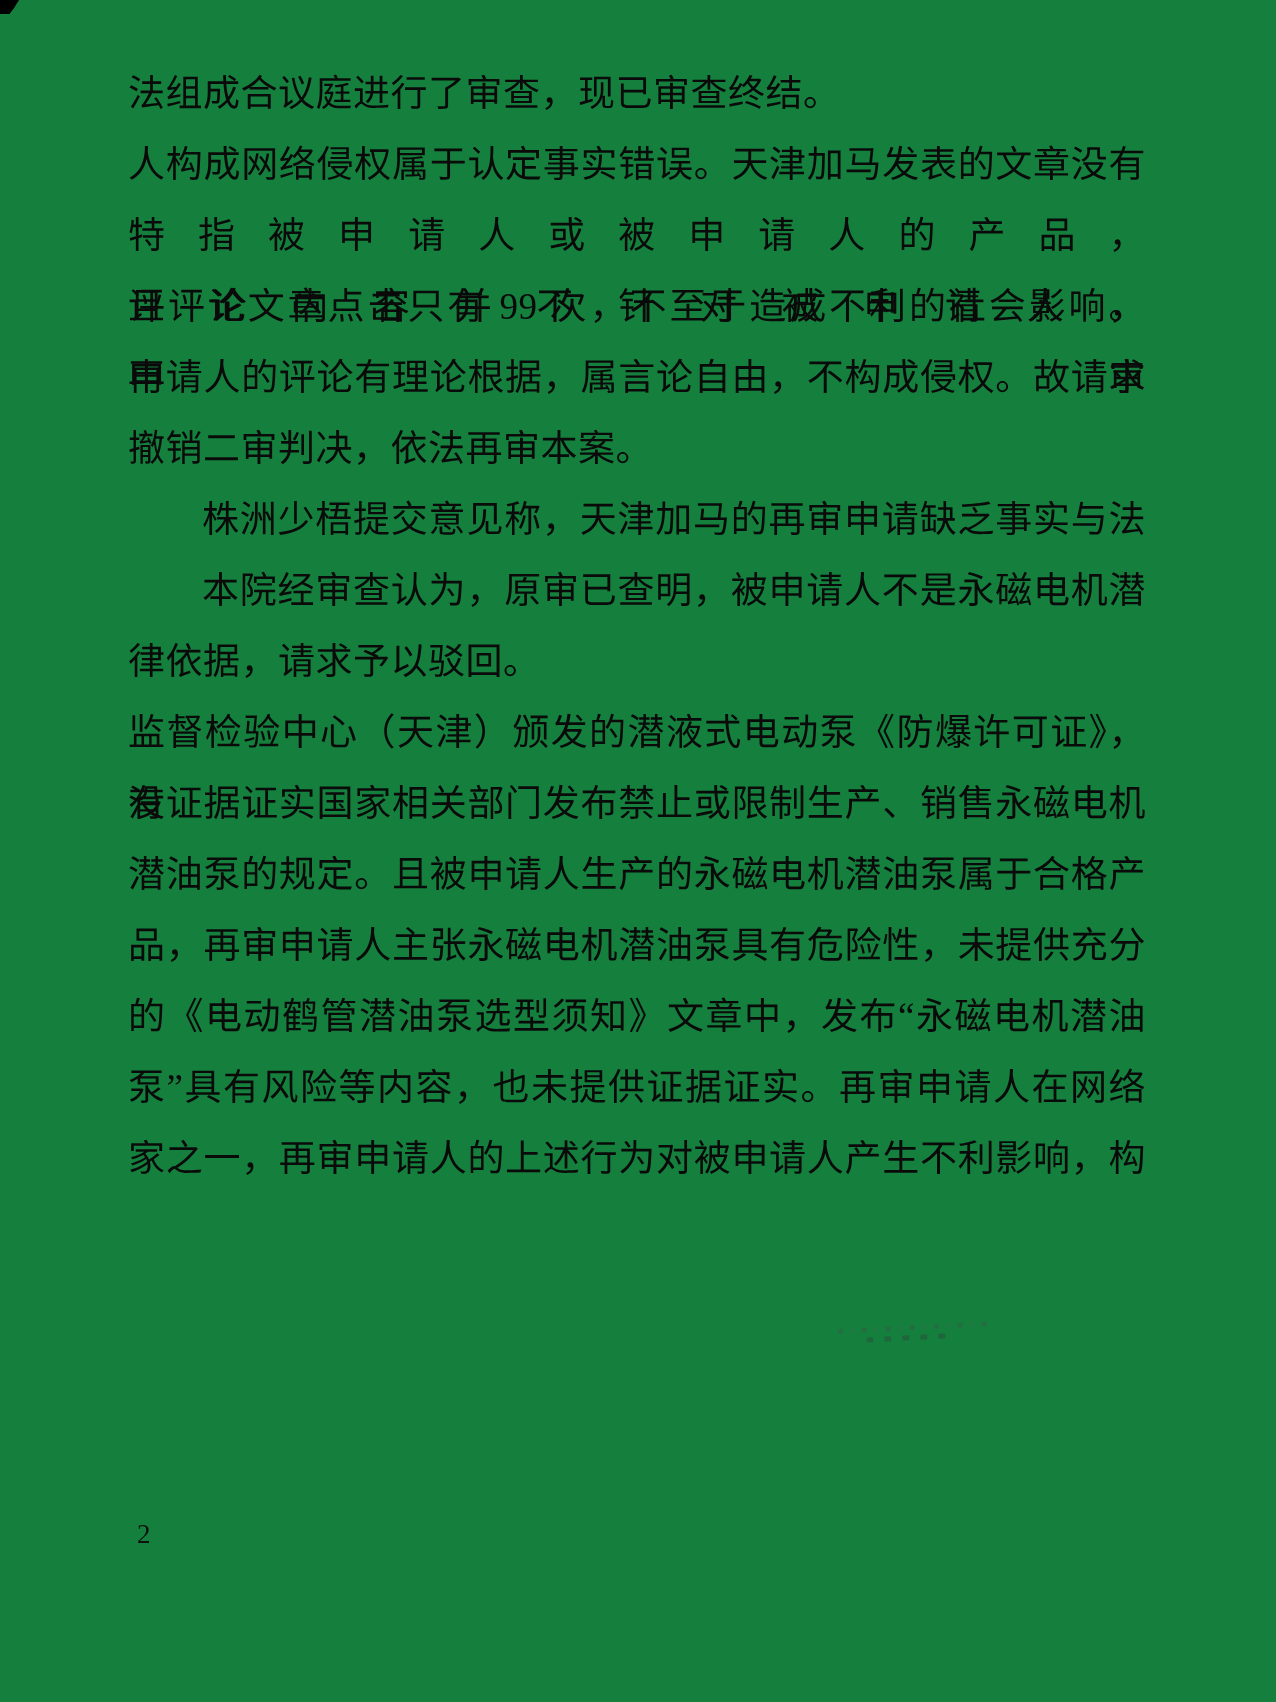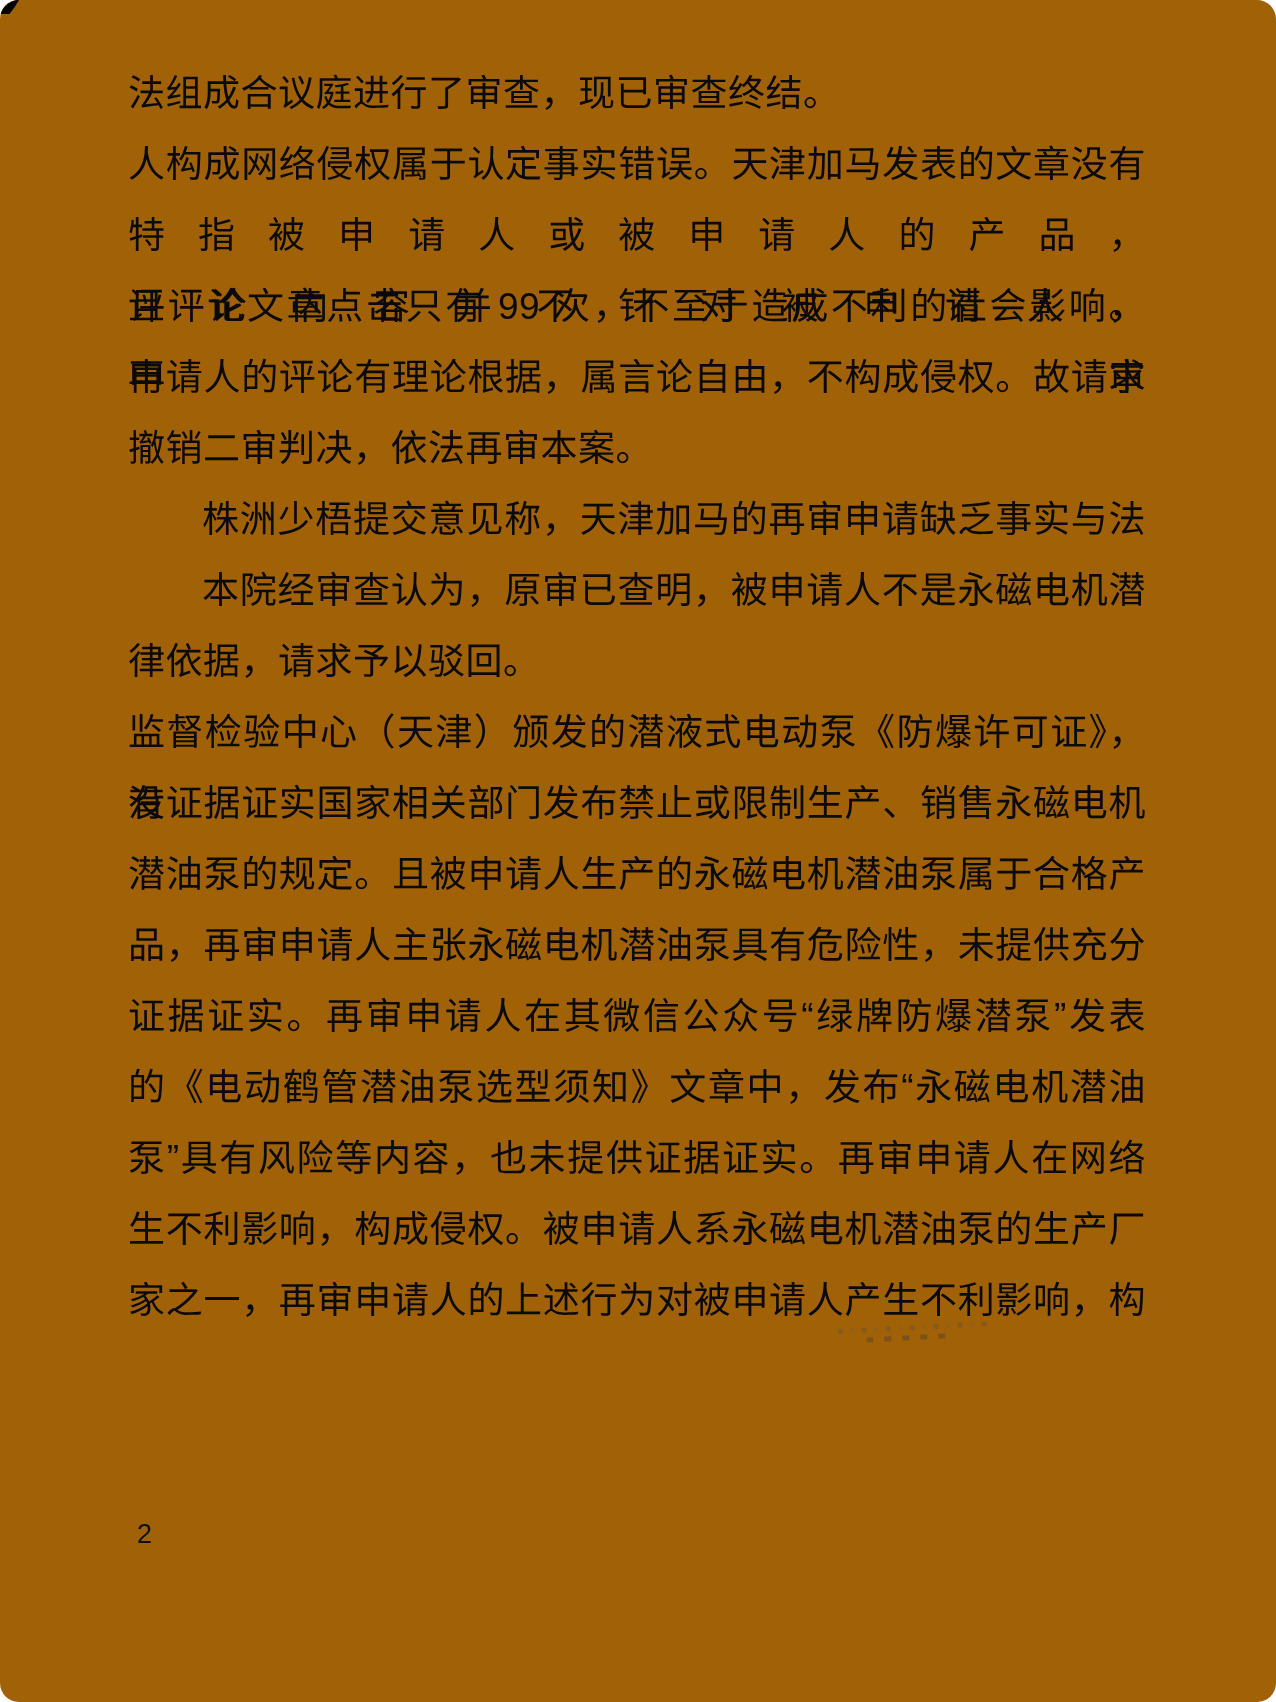--- a/index.html
+++ b/index.html
@@ -1,25 +1,24 @@
 <!DOCTYPE html>
 <html lang="zh-CN"><head>
 <meta charset="utf-8">
 <style>
   html, body { margin: 0; padding: 0; background: #ffffff; }
 
   .page {
     position: relative;
     width: 1276px;
     height: 1702px;
-    background: #a16207;
+    background: #15803d;
     color: #0a0a0a;
-    font-family: Liberation Sans, sans-serif;
+    font-family: Liberation Serif, serif;
     overflow: hidden;
-    border-radius: 19px;
   }
 
   
   .text-block {
     position: absolute;
     left: 128px;
     top: 58px;
     width: 1018px;
   }
 
@@ -110,24 +109,22 @@
     <div class="line just">且评论文章点击只有 99 次，不至于造成不利的社会影响。再审</div>
     <div class="line just">申请人的评论有理论根据，属言论自由，不构成侵权。故请求</div>
     <div class="line end">撤销二审判决，依法再审本案。</div>
     <div class="line indent just">株洲少梧提交意见称，天津加马的再审申请缺乏事实与法</div>
     <div class="line indent just">本院经审查认为，原审已查明，被申请人不是永磁电机潜</div>
     <div class="line end">律依据，请求予以驳回。</div>
     <div class="line just">监督检验中心（天津）颁发的潜液式电动泵《防爆许可证》，没</div>
     <div class="line just">有证据证实国家相关部门发布禁止或限制生产、销售永磁电机</div>
     <div class="line just">潜油泵的规定。且被申请人生产的永磁电机潜油泵属于合格产</div>
     <div class="line just">品，再审申请人主张永磁电机潜油泵具有危险性，未提供充分</div>
-    <div class="line just">证据证实。再审申请人在其微信公众号“绿牌防爆潜泵”发表</div>
     <div class="line just">的《电动鹤管潜油泵选型须知》文章中，发布“永磁电机潜油</div>
     <div class="line just">泵”具有风险等内容，也未提供证据证实。再审申请人在网络</div>
-    <div class="line just">生不利影响，构成侵权。被申请人系永磁电机潜油泵的生产厂</div>
     <div class="line just">家之一，再审申请人的上述行为对被申请人产生不利影响，构</div>
   </div>
 
   <div class="smudge">
     <span class="streak-a"></span>
     <span class="streak-b"></span>
   </div>
 
   <div class="page-number">2</div>
 

